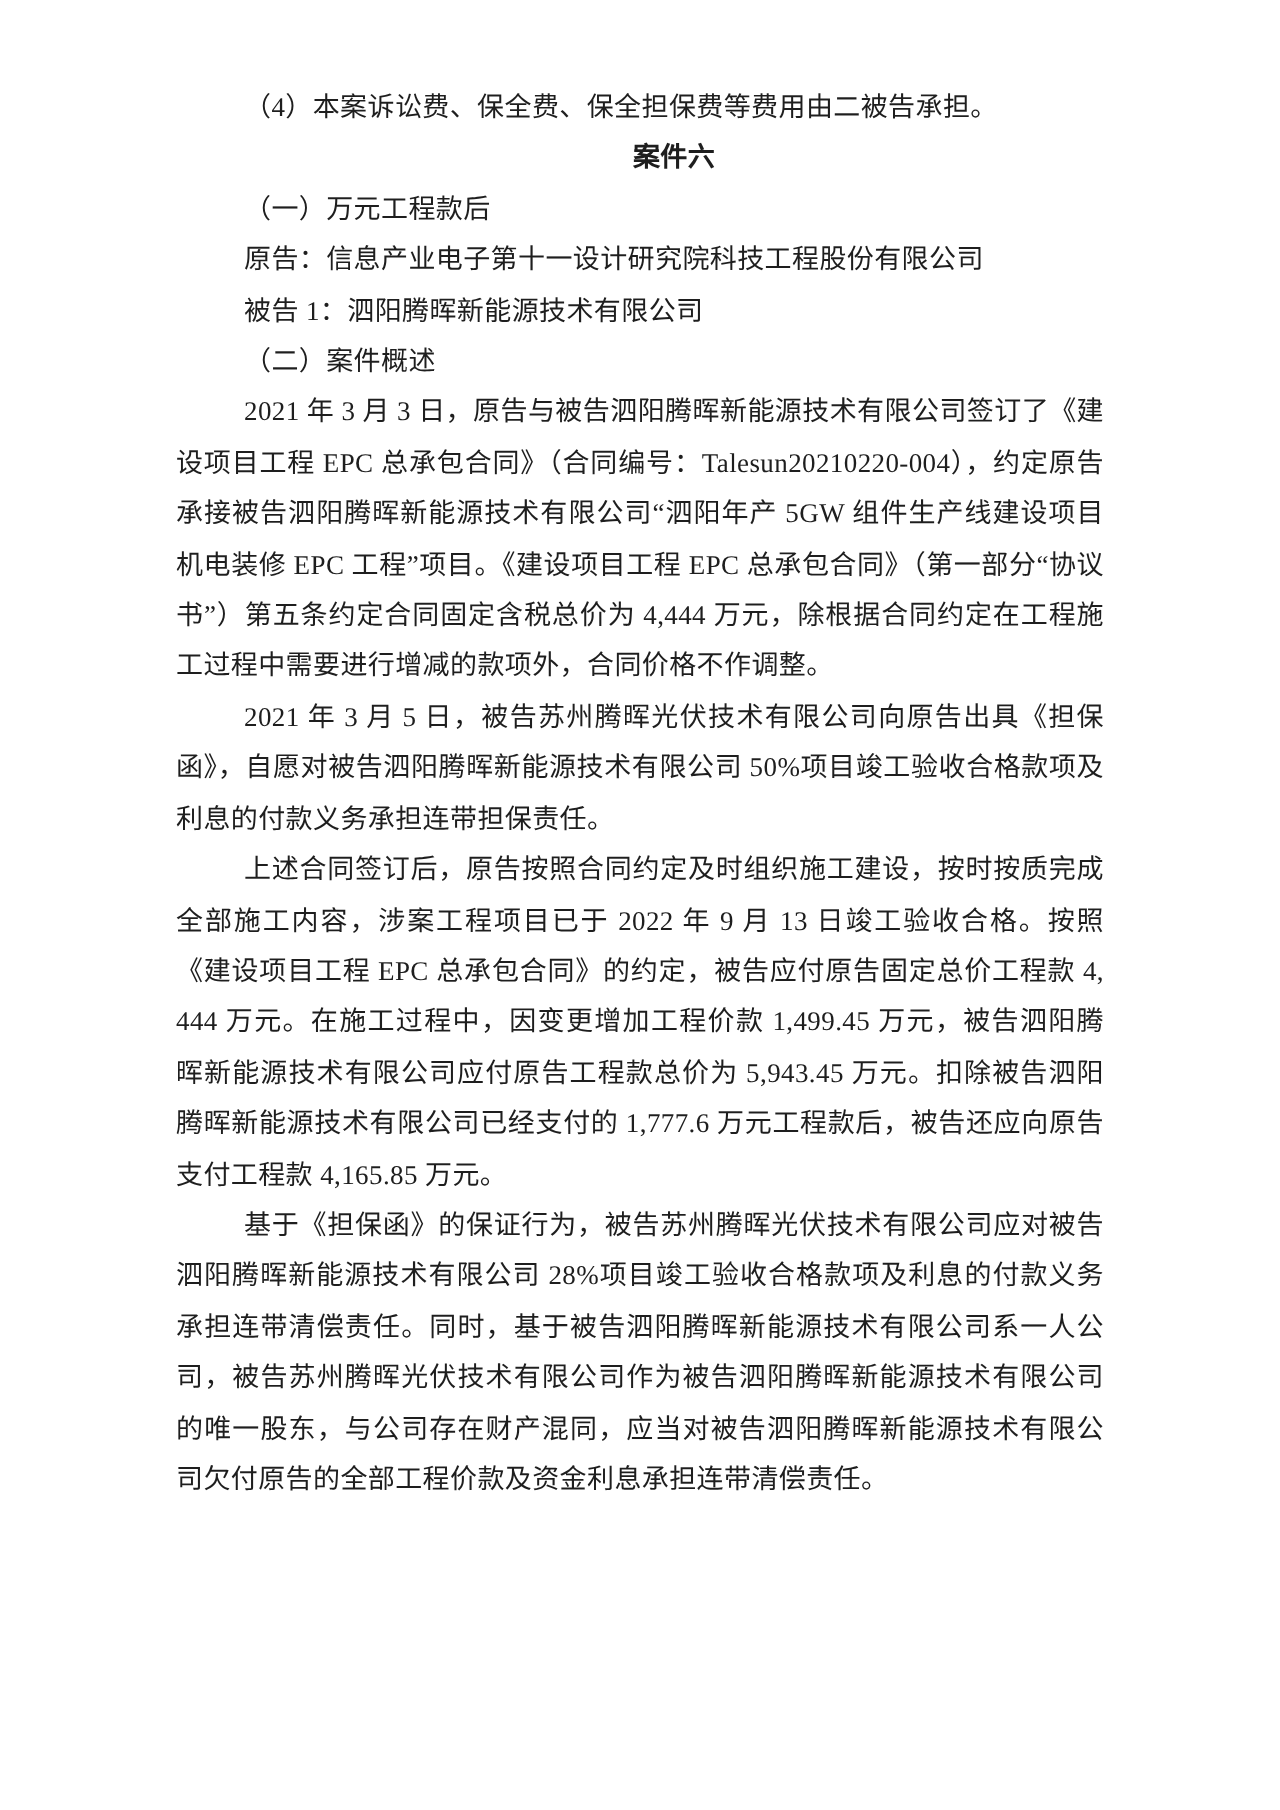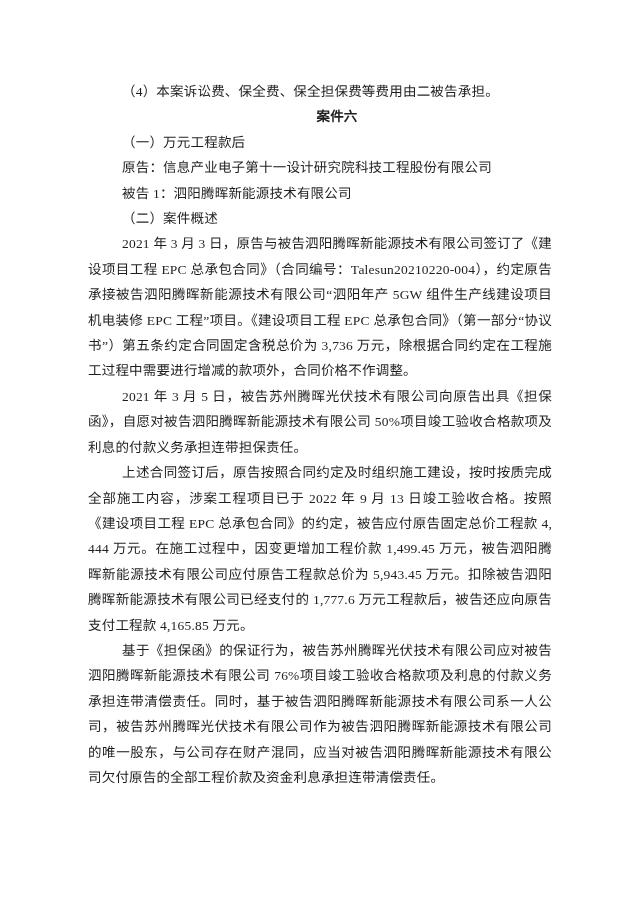--- a/index.html
+++ b/index.html
@@ -9,21 +9,21 @@
   }
   body {
     width: 640px;
     height: 905px;
     overflow: hidden;
   }
   .page {
     box-sizing: border-box;
     width: 640px;
     height: 905px;
-    padding: 79px 88px 40px 88px;
+    padding: 41px 88px 40px 88px;
     background: #ffffff;
   }
   .doc p {
     margin: 0;
     font-family: "Liberation Serif", "DejaVu Serif", serif;
     font-size: 13.5px;
     line-height: 25.4px;
     color: #1e1e1e;
     text-align: justify;
     text-indent: 34px;
@@ -39,18 +39,18 @@
 <body>
 
 <div class="page">
   <div class="doc">
     <p>（4）本案诉讼费、保全费、保全担保费等费用由二被告承担。</p>
     <p class="heading">案件六</p>
     <p>（一）万元工程款后</p>
     <p>原告：信息产业电子第十一设计研究院科技工程股份有限公司</p>
     <p>被告 1：泗阳腾晖新能源技术有限公司</p>
     <p>（二）案件概述</p>
-    <p>2021 年 3 月 3 日，原告与被告泗阳腾晖新能源技术有限公司签订了《建设项目工程 EPC 总承包合同》（合同编号：Talesun20210220-004），约定原告承接被告泗阳腾晖新能源技术有限公司“泗阳年产 5GW 组件生产线建设项目机电装修 EPC 工程”项目。《建设项目工程 EPC 总承包合同》（第一部分“协议书”）第五条约定合同固定含税总价为 3,736 万元，除根据合同约定在工程施工过程中需要进行增减的款项外，合同价格不作调整。</p>
+    <p>2021 年 3 月 3 日，原告与被告泗阳腾晖新能源技术有限公司签订了《建设项目工程 EPC 总承包合同》（合同编号：Talesun20210220-004），约定原告承接被告泗阳腾晖新能源技术有限公司“泗阳年产 5GW 组件生产线建设项目机电装修 EPC 工程”项目。《建设项目工程 EPC 总承包合同》（第一部分“协议书”）第五条约定合同固定含税总价为 4,444 万元，除根据合同约定在工程施工过程中需要进行增减的款项外，合同价格不作调整。</p>
     <p>2021 年 3 月 5 日，被告苏州腾晖光伏技术有限公司向原告出具《担保函》，自愿对被告泗阳腾晖新能源技术有限公司 50%项目竣工验收合格款项及利息的付款义务承担连带担保责任。</p>
     <p>上述合同签订后，原告按照合同约定及时组织施工建设，按时按质完成全部施工内容，涉案工程项目已于 2022 年 9 月 13 日竣工验收合格。按照《建设项目工程 EPC 总承包合同》的约定，被告应付原告固定总价工程款 4,444 万元。在施工过程中，因变更增加工程价款 1,499.45 万元，被告泗阳腾晖新能源技术有限公司应付原告工程款总价为 5,943.45 万元。扣除被告泗阳腾晖新能源技术有限公司已经支付的 1,777.6 万元工程款后，被告还应向原告支付工程款 4,165.85 万元。</p>
-    <p>基于《担保函》的保证行为，被告苏州腾晖光伏技术有限公司应对被告泗阳腾晖新能源技术有限公司 76%项目竣工验收合格款项及利息的付款义务承担连带清偿责任。同时，基于被告泗阳腾晖新能源技术有限公司系一人公司，被告苏州腾晖光伏技术有限公司作为被告泗阳腾晖新能源技术有限公司的唯一股东，与公司存在财产混同，应当对被告泗阳腾晖新能源技术有限公司欠付原告的全部工程价款及资金利息承担连带清偿责任。</p>
+    <p>基于《担保函》的保证行为，被告苏州腾晖光伏技术有限公司应对被告泗阳腾晖新能源技术有限公司 28%项目竣工验收合格款项及利息的付款义务承担连带清偿责任。同时，基于被告泗阳腾晖新能源技术有限公司系一人公司，被告苏州腾晖光伏技术有限公司作为被告泗阳腾晖新能源技术有限公司的唯一股东，与公司存在财产混同，应当对被告泗阳腾晖新能源技术有限公司欠付原告的全部工程价款及资金利息承担连带清偿责任。</p>
   </div>
 </div>
 
 </body></html>

